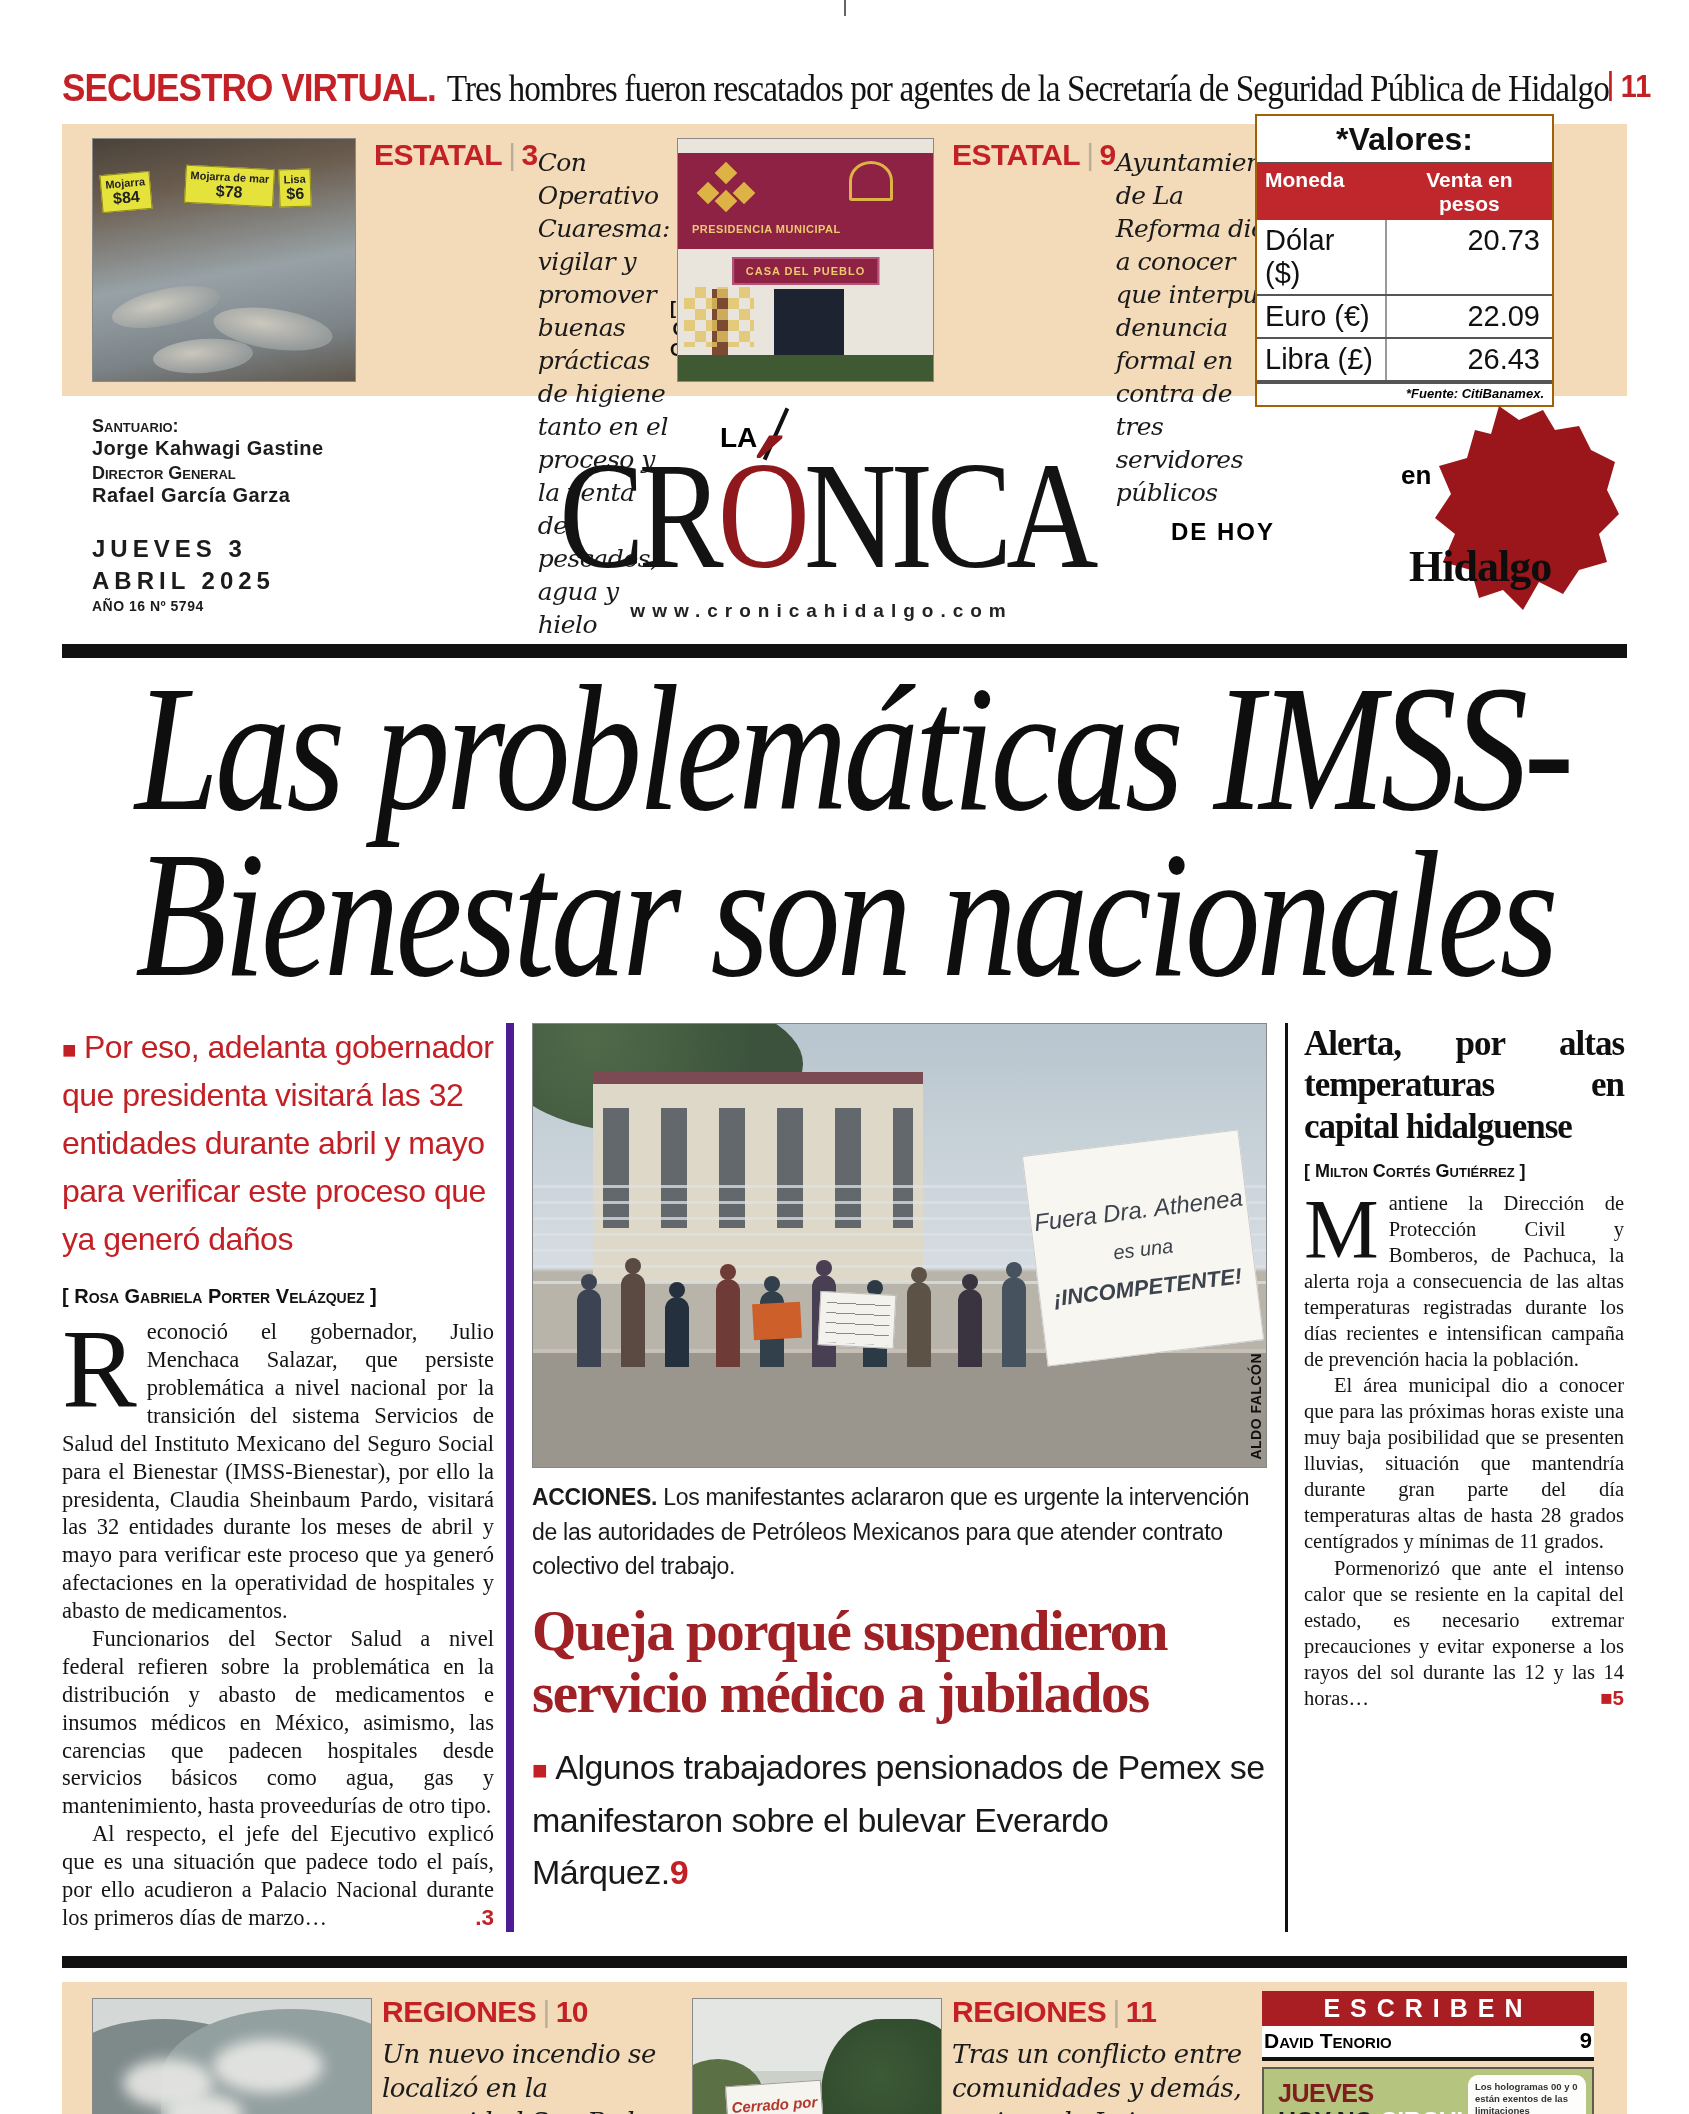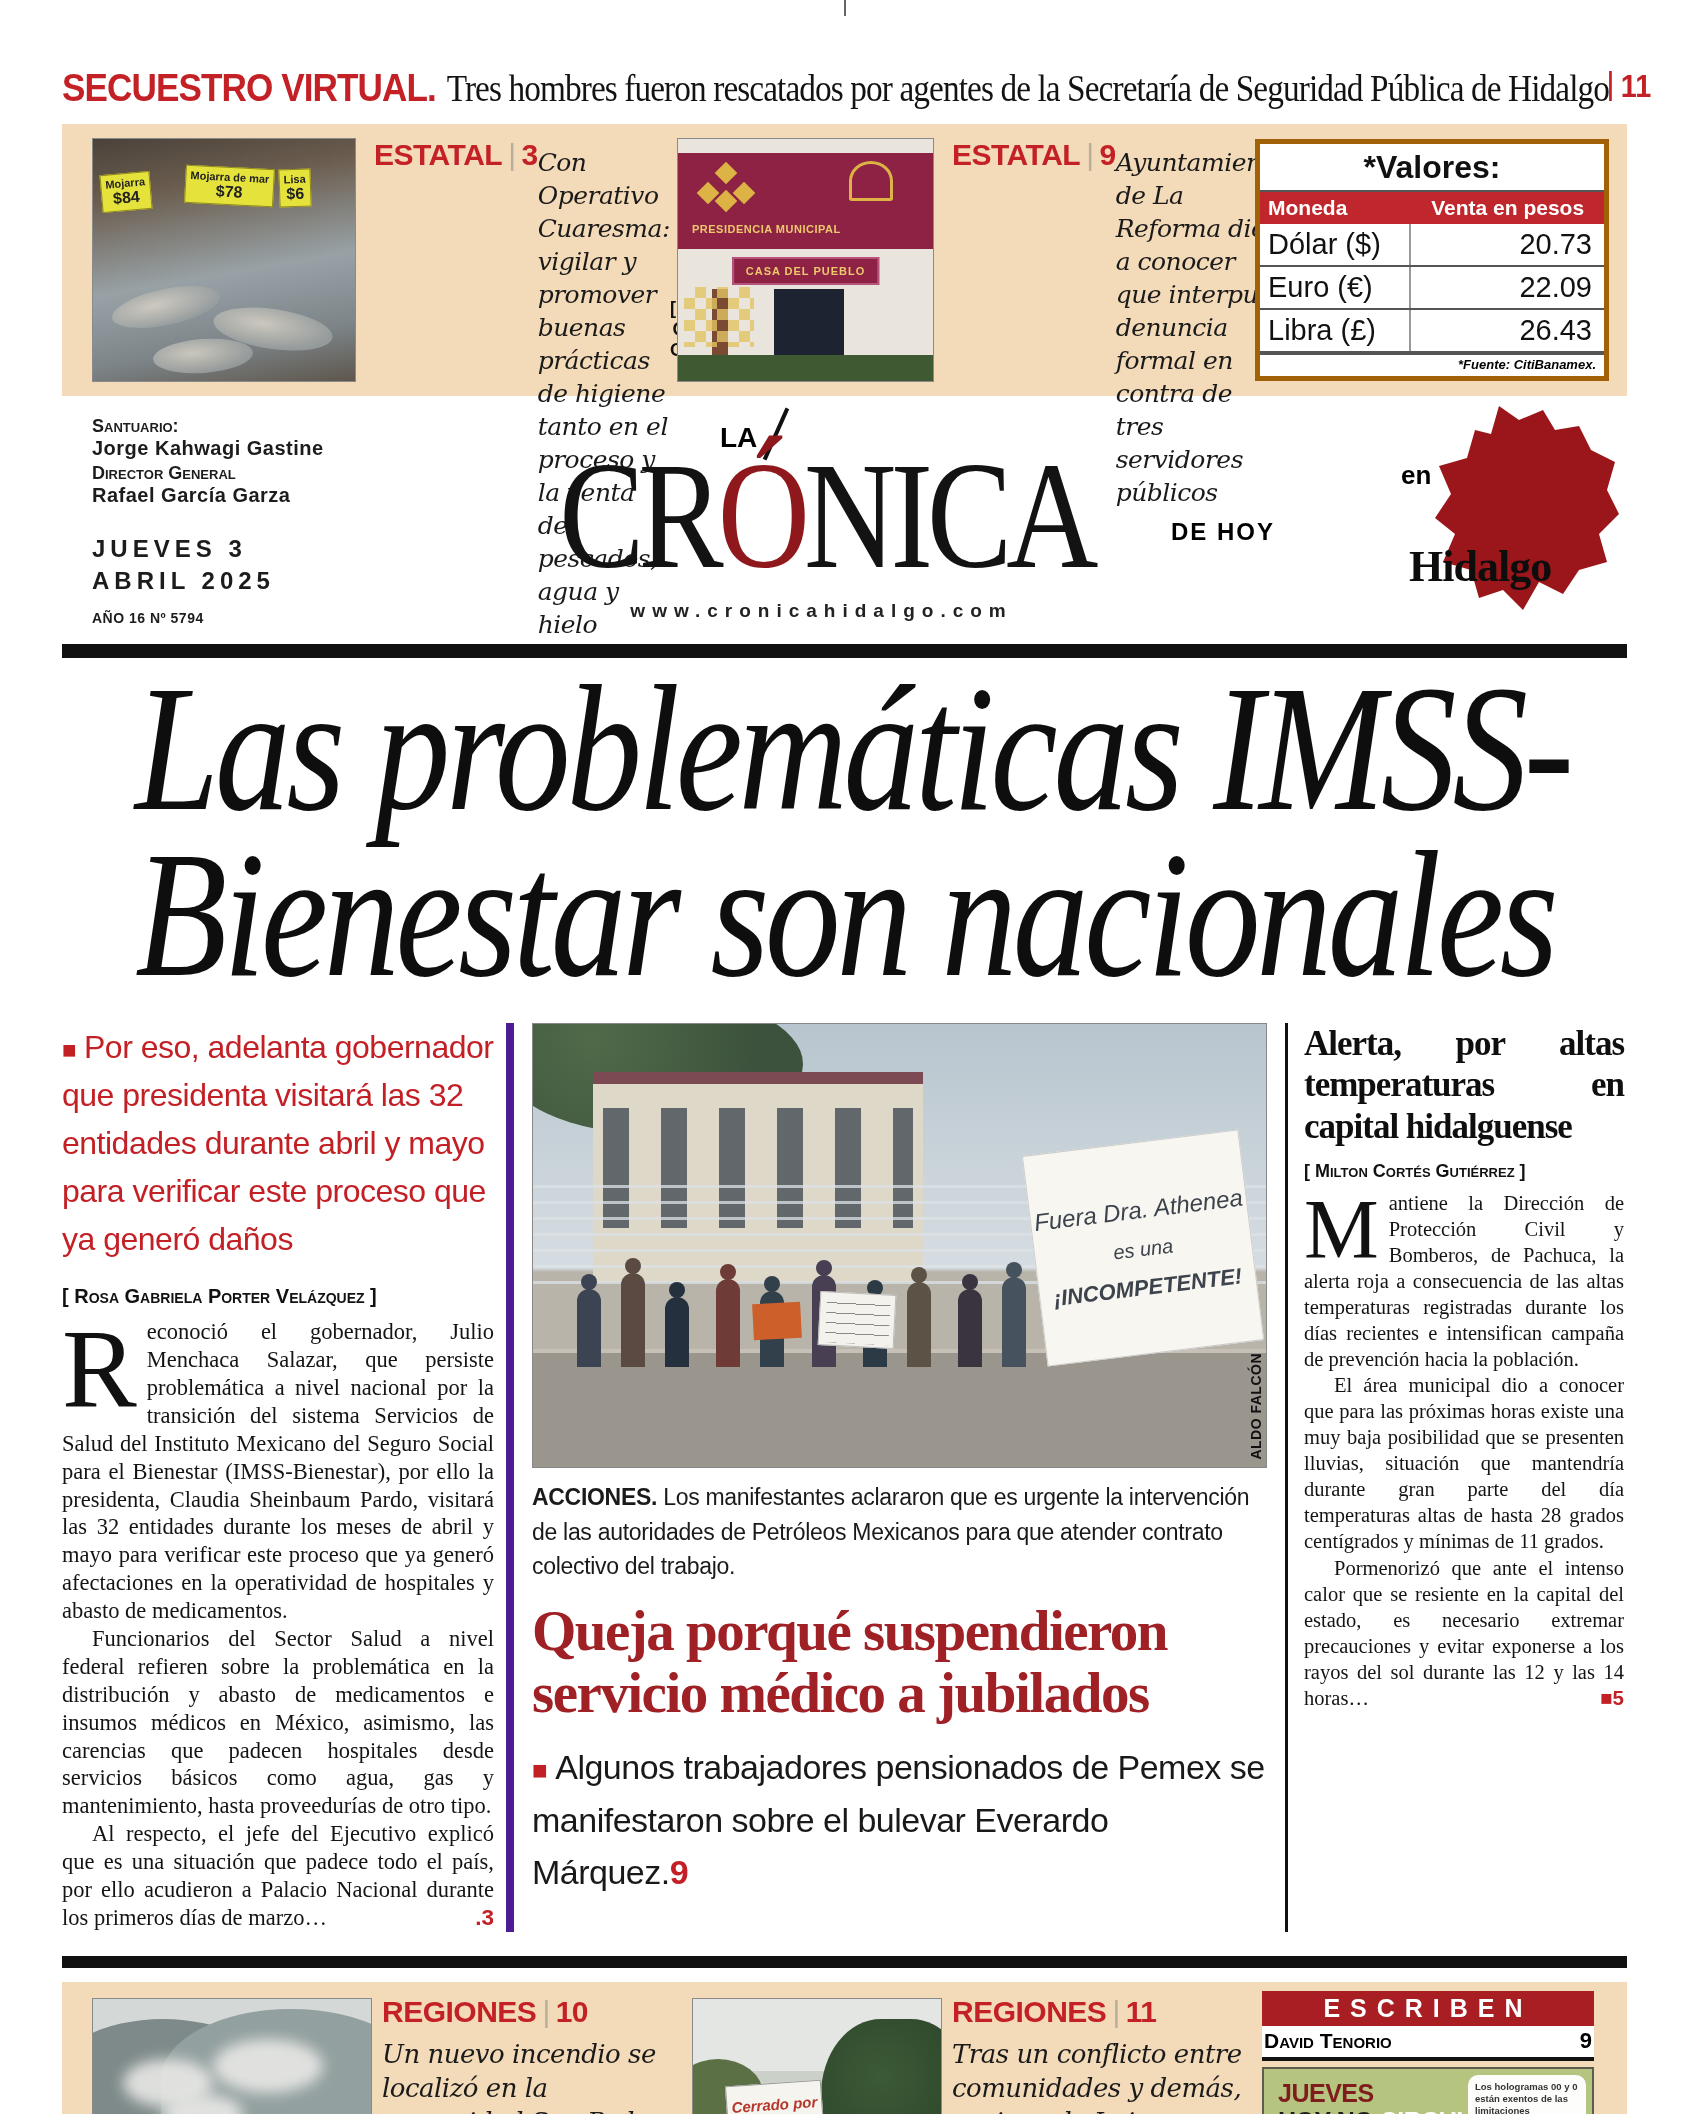--- a/index.html
+++ b/index.html
@@ -50,38 +50,38 @@
   .muni-logo i:nth-child(1){left:18px;top:0;} .muni-logo i:nth-child(2){left:0;top:20px;} .muni-logo i:nth-child(3){left:36px;top:20px;} .muni-logo i:nth-child(4){left:18px;top:28px;}
   .muni-bell { position:absolute; right:40px; top:22px; width:44px; height:40px; border:3px solid #dcb344; border-radius:50% 50% 6% 6%; }
   .muni-sign-top { position:absolute; left:14px; top:84px; color:#ecc96d; font-weight:bold; font-size:11px; letter-spacing:.5px; }
   .muni-sign { position:absolute; left:50%; transform:translateX(-50%); top:118px; background:#8e2244; color:#ecc96d; font-weight:bold; font-size:11px; letter-spacing:1px; padding:6px 12px; border:2px solid #b5537a; white-space:nowrap; }
   .muni-door { position:absolute; left:96px; top:150px; width:70px; height:94px; background:#1d2330; }
   .muni-col { position:absolute; left:34px; top:150px; width:16px; height:94px; background:#7a4a33; }
   .muni-diamonds { position:absolute; left:6px; bottom:34px; width:70px; height:60px; background:repeating-conic-gradient(#e3c363 0 25%, transparent 0 50%) 0 0/22px 22px; opacity:.8; }
   .muni-bush { position:absolute; left:0; right:0; bottom:0; height:26px; background:#3f5a33; }
 
   
-  .valores { flex:none; width:354px; background:#fff; border:5px solid #a16207; }
+  .valores { flex:none; width:299px; background:#fff; border:2px solid #a16207; }
   .val-title { text-align:center; font-weight:bold; font-size:32px; padding:5px 0 4px; border-bottom:2px solid #555; color:#111; }
   .val-head { display:flex; background:#c0272d; color:#fff; font-weight:bold; font-size:21px; }
   .val-head span { padding:4px 8px; }
   .val-head .c1 { width:44%; } .val-head .c2 { width:56%; text-align:center; }
   .val-row { display:flex; font-size:29px; color:#111; border-bottom:2px solid #555; }
   .val-row:last-of-type { border-bottom:none; }
   .val-row .c1 { width:44%; padding:4px 8px; border-right:2px solid #999; }
   .val-row .c2 { width:56%; padding:4px 12px; text-align:right; }
   .val-src { text-align:right; font-style:italic; font-weight:bold; font-size:13px; padding:2px 8px 4px; border-top:2px solid #555; }
 
   
   .masthead { position:relative; height:238px; margin:4px 62px 0; }
   .mast-left { position:absolute; left:30px; top:16px; color:#1c1c1c; }
   .mast-label { font-variant:small-caps; font-weight:bold; font-size:18px; }
   .mast-name { font-weight:bold; font-size:20px; letter-spacing:.5px; margin-bottom:3px; }
   .mast-date { margin-top:26px; font-weight:bold; font-size:24px; letter-spacing:5px; line-height:1.35; }
-  .mast-issue { font-weight:bold; font-size:14px; margin-top:12px; letter-spacing:.5px;}
+  .mast-issue { font-weight:bold; font-size:14px; margin-top:0; letter-spacing:.5px;}
   .mast-la { position:absolute; left:658px; top:22px; font-weight:bold; font-size:28px; }
   .la-slash { position:absolute; left:712px; top:6px; width:4px; height:56px; background:#111; transform:rotate(24deg); }
   .mast-logo { position:absolute; left:50%; top:40px; transform:translateX(-53%) scaleX(.84); font-family:"Liberation Serif", serif; font-size:152px; line-height:1; letter-spacing:-7px; color:#131313; white-space:nowrap; }
   .mast-logo .red-o { color:#8e181c; }
   .mast-dehoy { position:absolute; right:352px; top:118px; font-weight:bold; font-size:24px; letter-spacing:2px; }
   .mast-url { position:absolute; left:50%; transform:translateX(-56%); top:200px; font-size:19px; font-weight:bold; letter-spacing:7px; color:#222; }
   .mast-right { position:absolute; right:4px; top:2px; width:220px; height:230px; }
   .mast-en { position:absolute; left:-2px; top:58px; font-weight:bold; font-size:26px; }
   .hidalgo-shape { position:absolute; right:0; top:0; }
   .hidalgo-word { position:absolute; left:6px; bottom:40px; font-family:"Liberation Serif", serif; font-weight:bold; font-size:44px; letter-spacing:-1px; color:#0d0d0d; }

